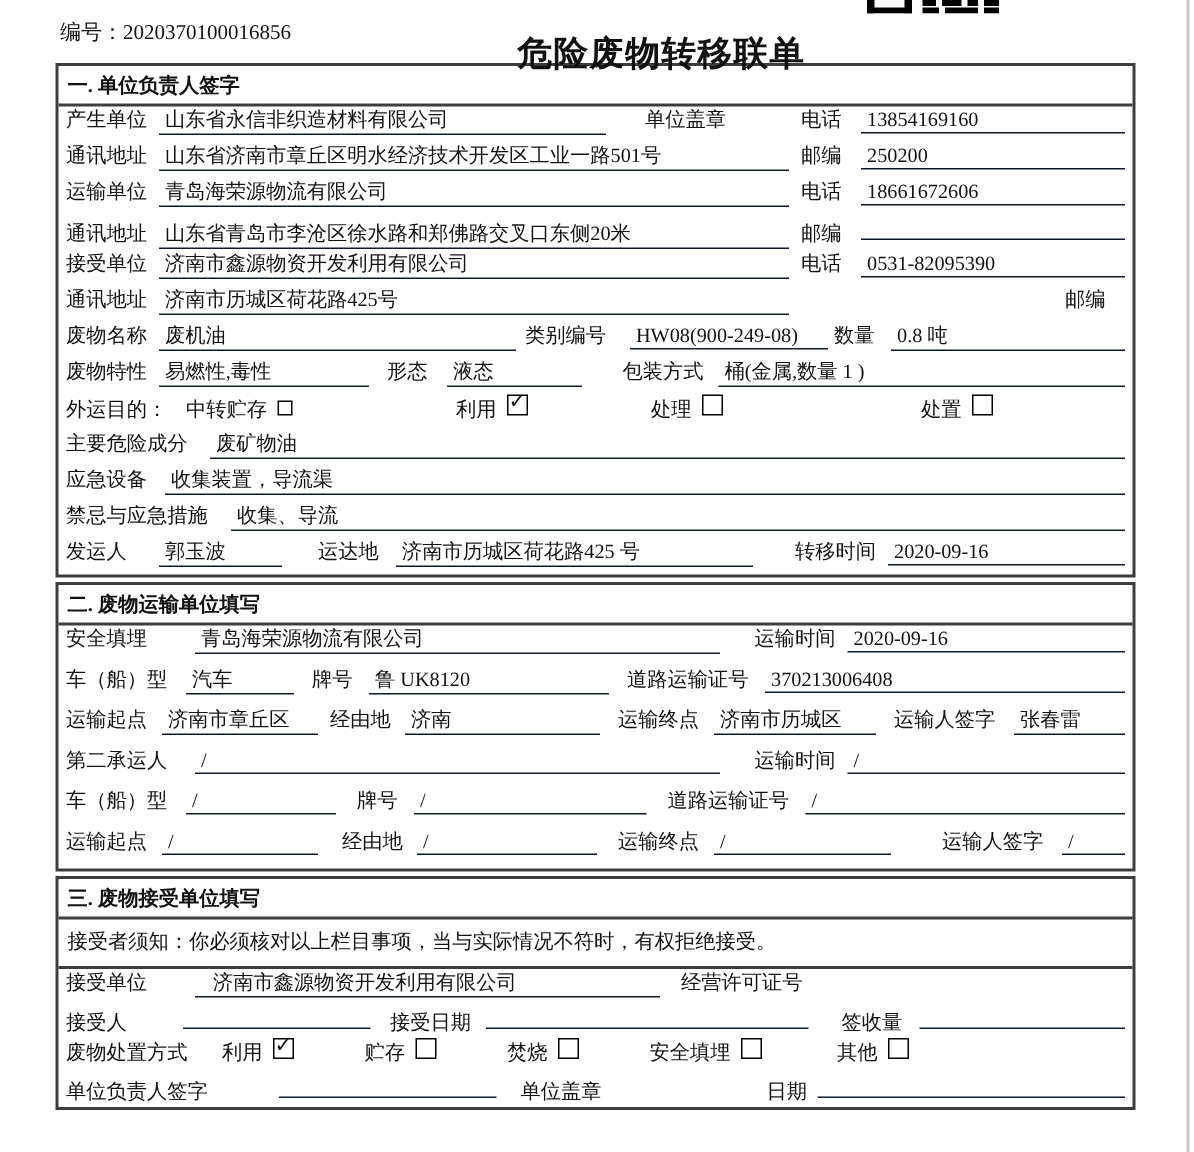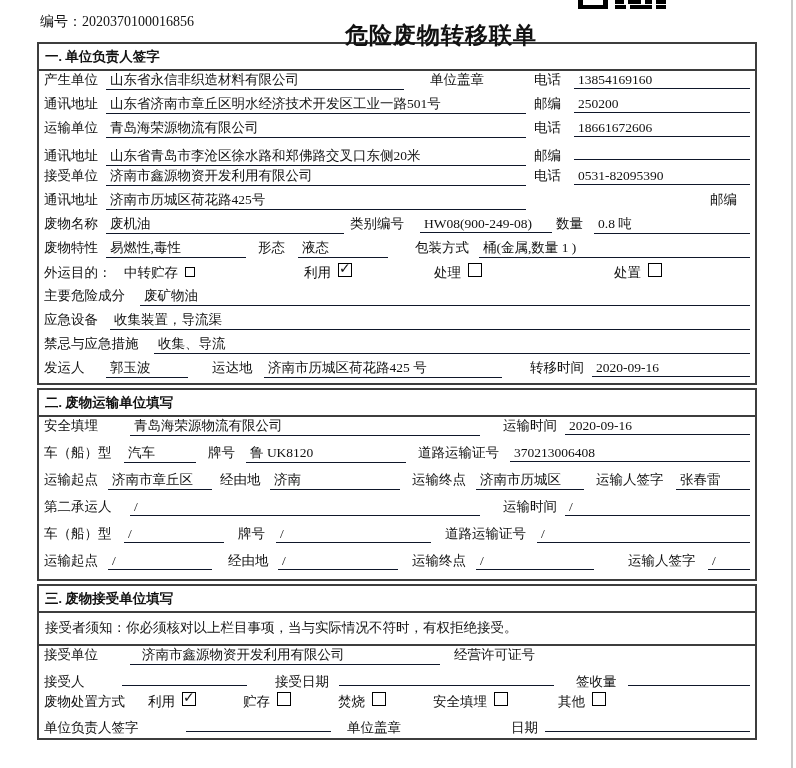--- a/index.html
+++ b/index.html
@@ -231,21 +231,21 @@
 
     <div class="row">
       <span class="lbl" style="width:86px">接受单位</span>
       <span class="val" style="width:310px;padding-left:12px">济南市鑫源物资开发利用有限公司</span>
       <span class="lbl" style="margin-left:14px;width:94px">经营许可证号</span>
     </div>
 
     <div class="row">
       <span class="lbl" style="width:62px">接受人</span>
       <span class="val" style="margin-left:16px;width:125px"></span>
-      <span class="lbl" style="margin-left:28px;width:64px">接受日期</span>
+      <span class="lbl" style="margin-left:13px;width:64px">接受日期</span>
       <span class="val" style="width:215px"></span>
       <span class="lbl" style="margin-left:22px;width:52px">签收量</span>
       <span class="val flex"></span>
     </div>
 
     <div class="row">
       <span class="lbl" style="width:92px">废物处置方式</span>
       <span class="opt" style="margin-left:12px;width:95px">
         <span>利用</span>
         <span class="cb checked"></span>

